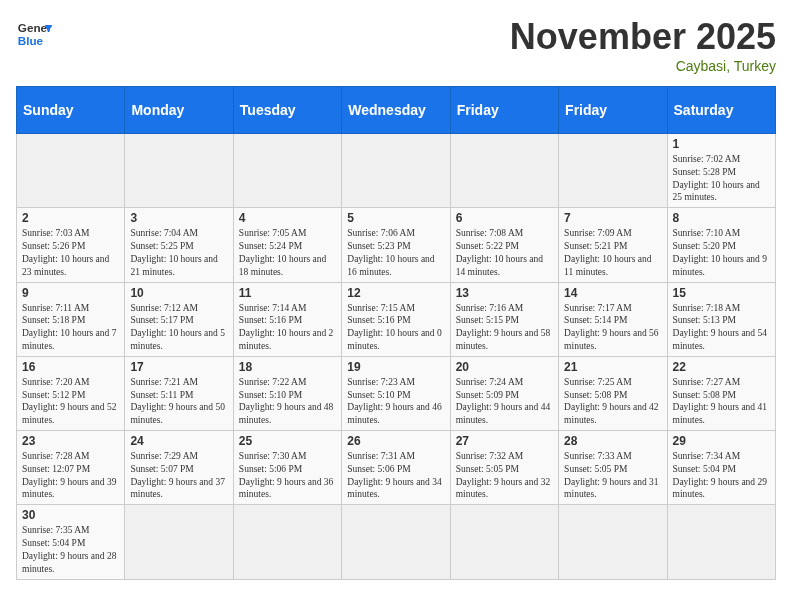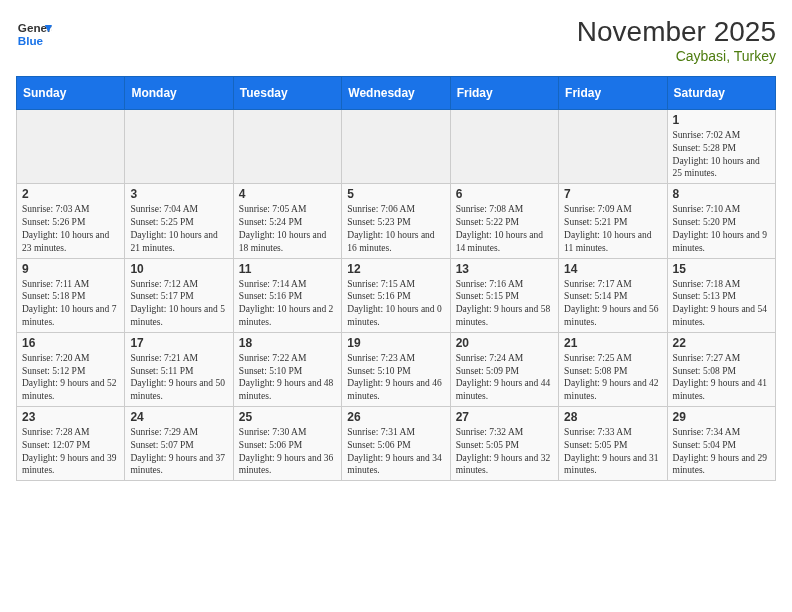--- a/index.html
+++ b/index.html
@@ -22,40 +22,40 @@
       gap: 4px;
     }
     .logo-icon {
       width: 36px;
       height: 36px;
     }
     .title-block {
       text-align: right;
     }
     .month-title {
-      font-size: 28px;
-      font-weight: normal;
+      font-size: 36px;
+      font-weight: bold;
       color: #333;
       margin-left: 11px;
     }
     .subtitle {
       font-size: 14px;
       color: #4d7c0f;
     }
     .calendar {
       width: 100%;
       border-collapse: collapse;
       border: 1px solid #ccc;
     }
     .calendar th {
       background: #1a73e8;
       color: #fff;
-      font-size: 12px;
+      font-size: 14px;
       font-weight: bold;
-      padding: 9px 6px;
+      padding: 15px 6px;
       text-align: left;
       border: 1px solid #1565c0;
     }
     .calendar td {
       vertical-align: top;
       border: 1px solid #ccc;
       padding: 3px 5px;
       width: 108px;
       min-height: 70px;
       background: #f9f9f9;
@@ -292,14 +292,28 @@
 Sunset: 5:05 PM
 Daylight: 9 hours and 31 minutes.</div>
         </td>
         <td>
           <div class="day-num">29</div>
           <div class="day-info">Sunrise: 7:34 AM
 Sunset: 5:04 PM
 Daylight: 9 hours and 29 minutes.</div>
         </td>
       </tr>
+      <tr class="last-row">
+        <td>
+          <div class="day-num">30</div>
+          <div class="day-info">Sunrise: 7:35 AM
+Sunset: 5:04 PM
+Daylight: 9 hours and 28 minutes.</div>
+        </td>
+        <td class="empty"></td>
+        <td class="empty"></td>
+        <td class="empty"></td>
+        <td class="empty"></td>
+        <td class="empty"></td>
+        <td class="empty"></td>
+      </tr>
     </tbody>
 </table>
 
 </body></html>

